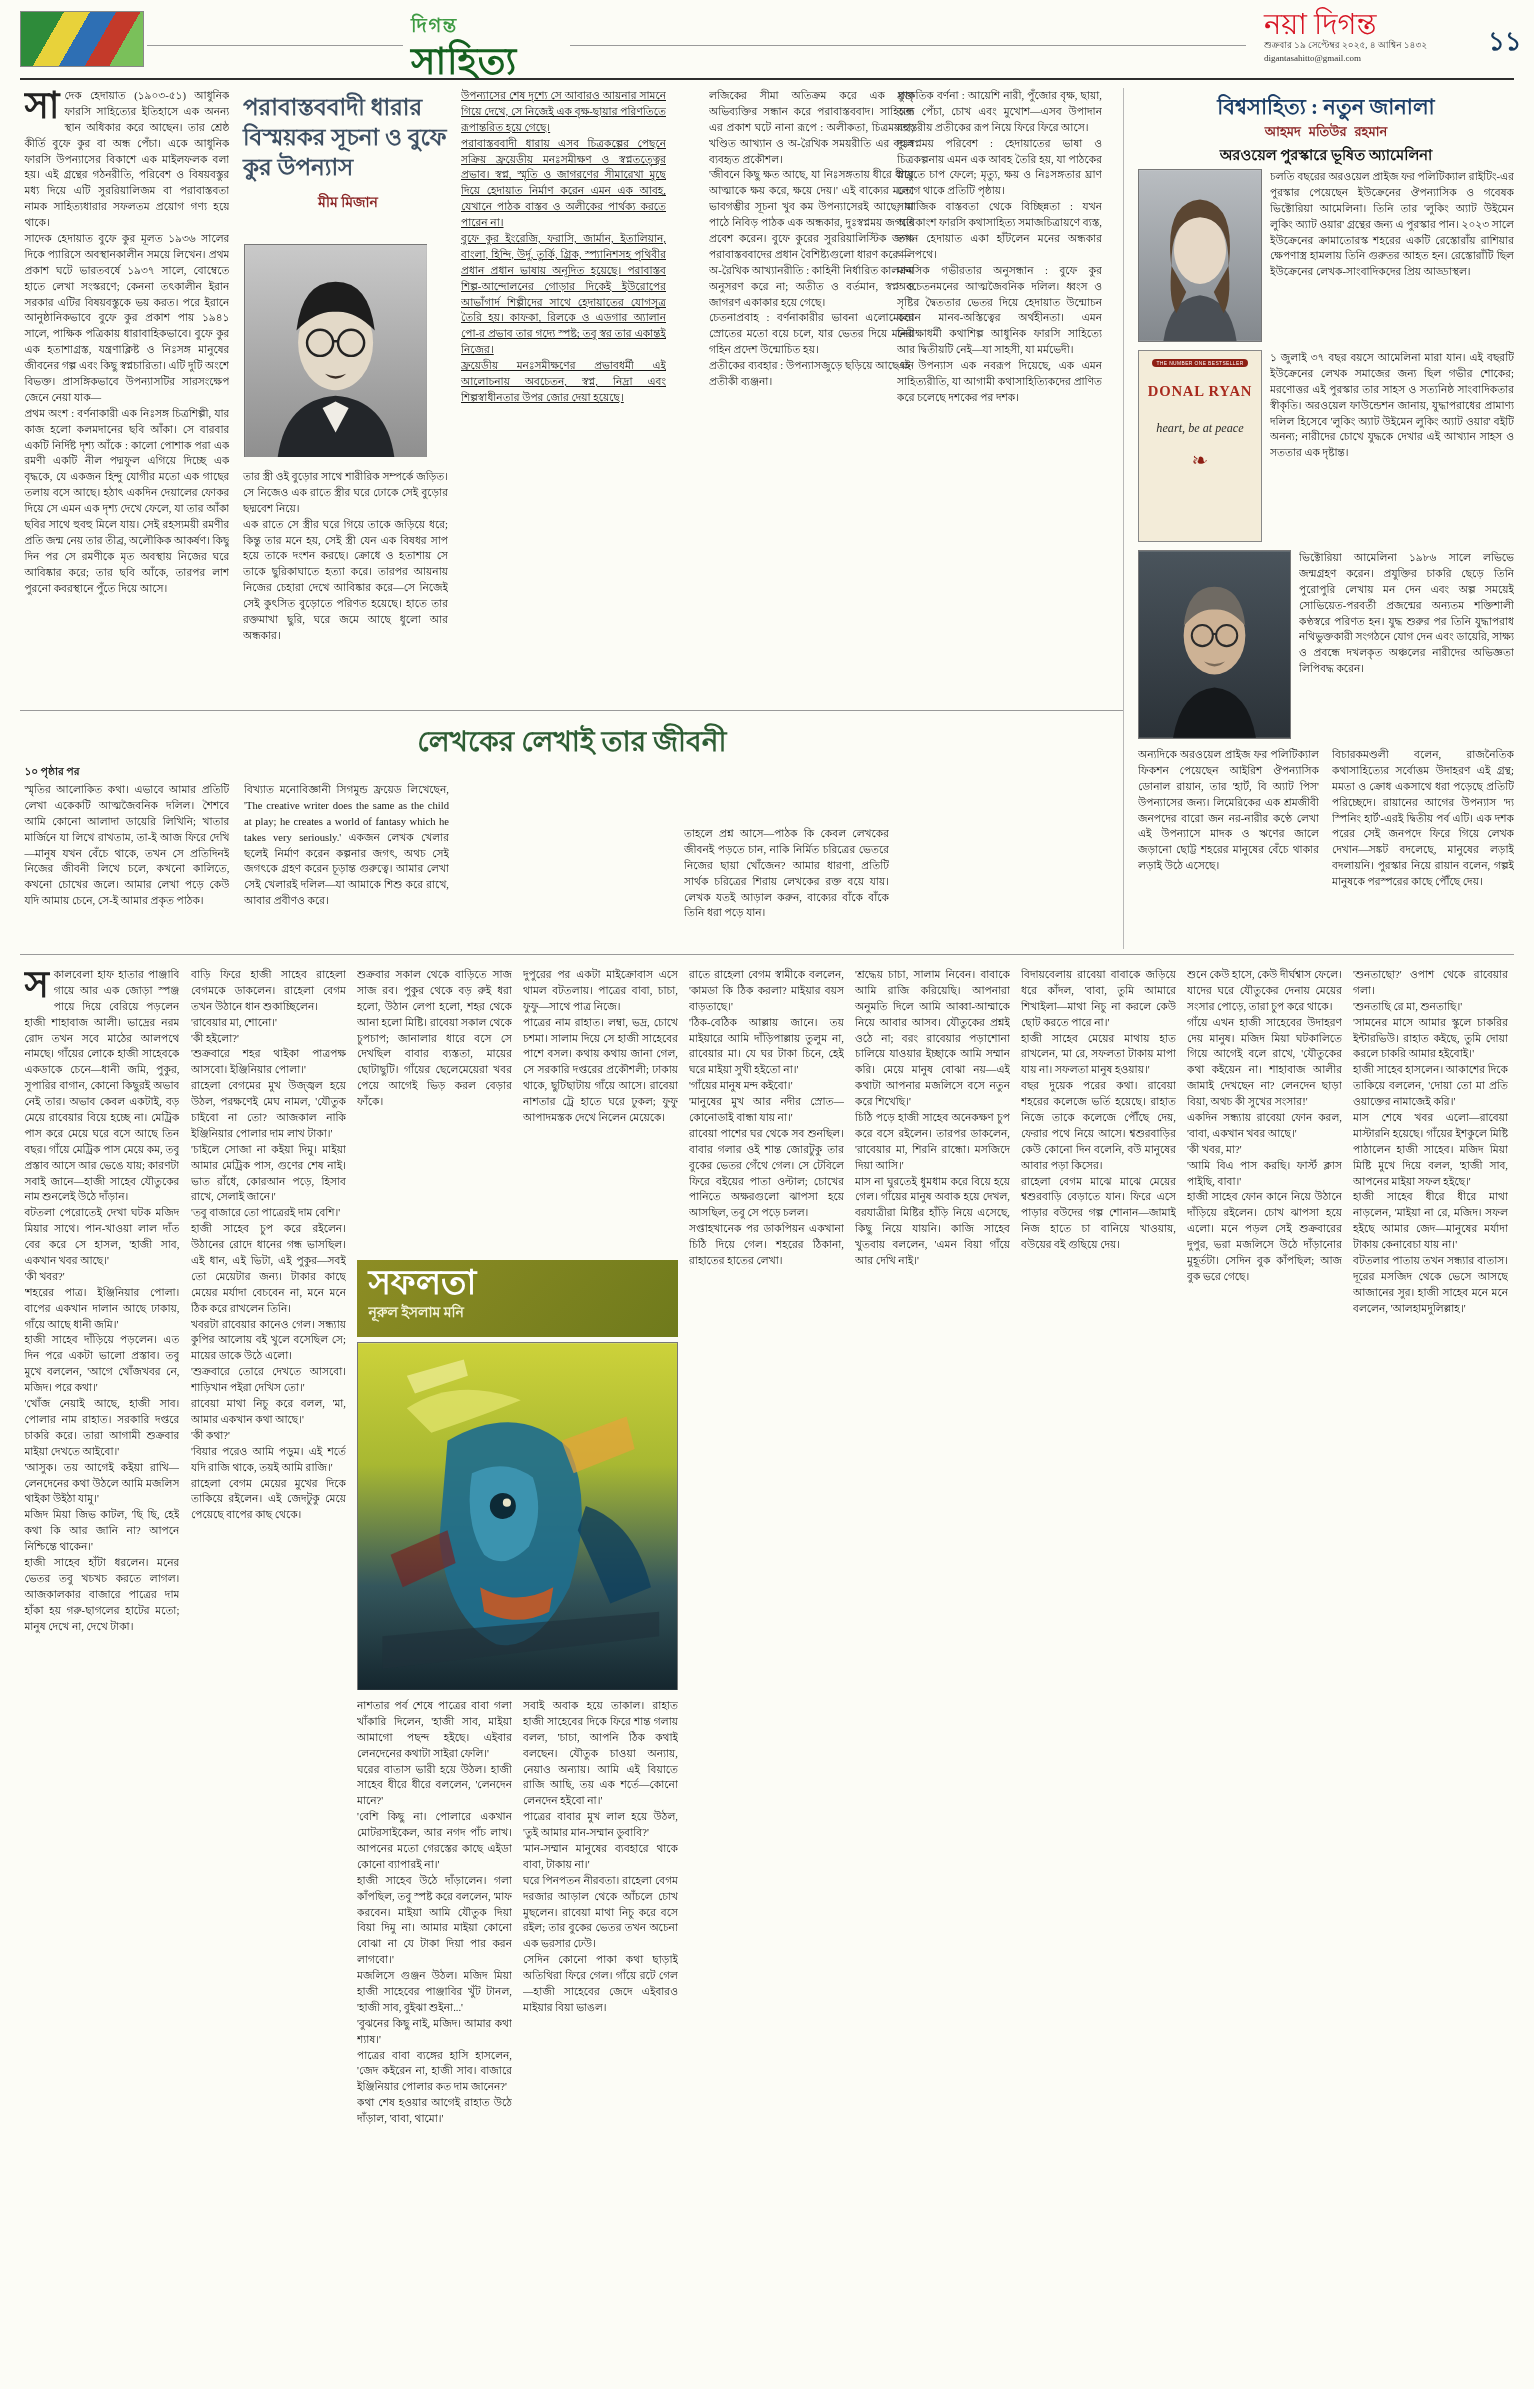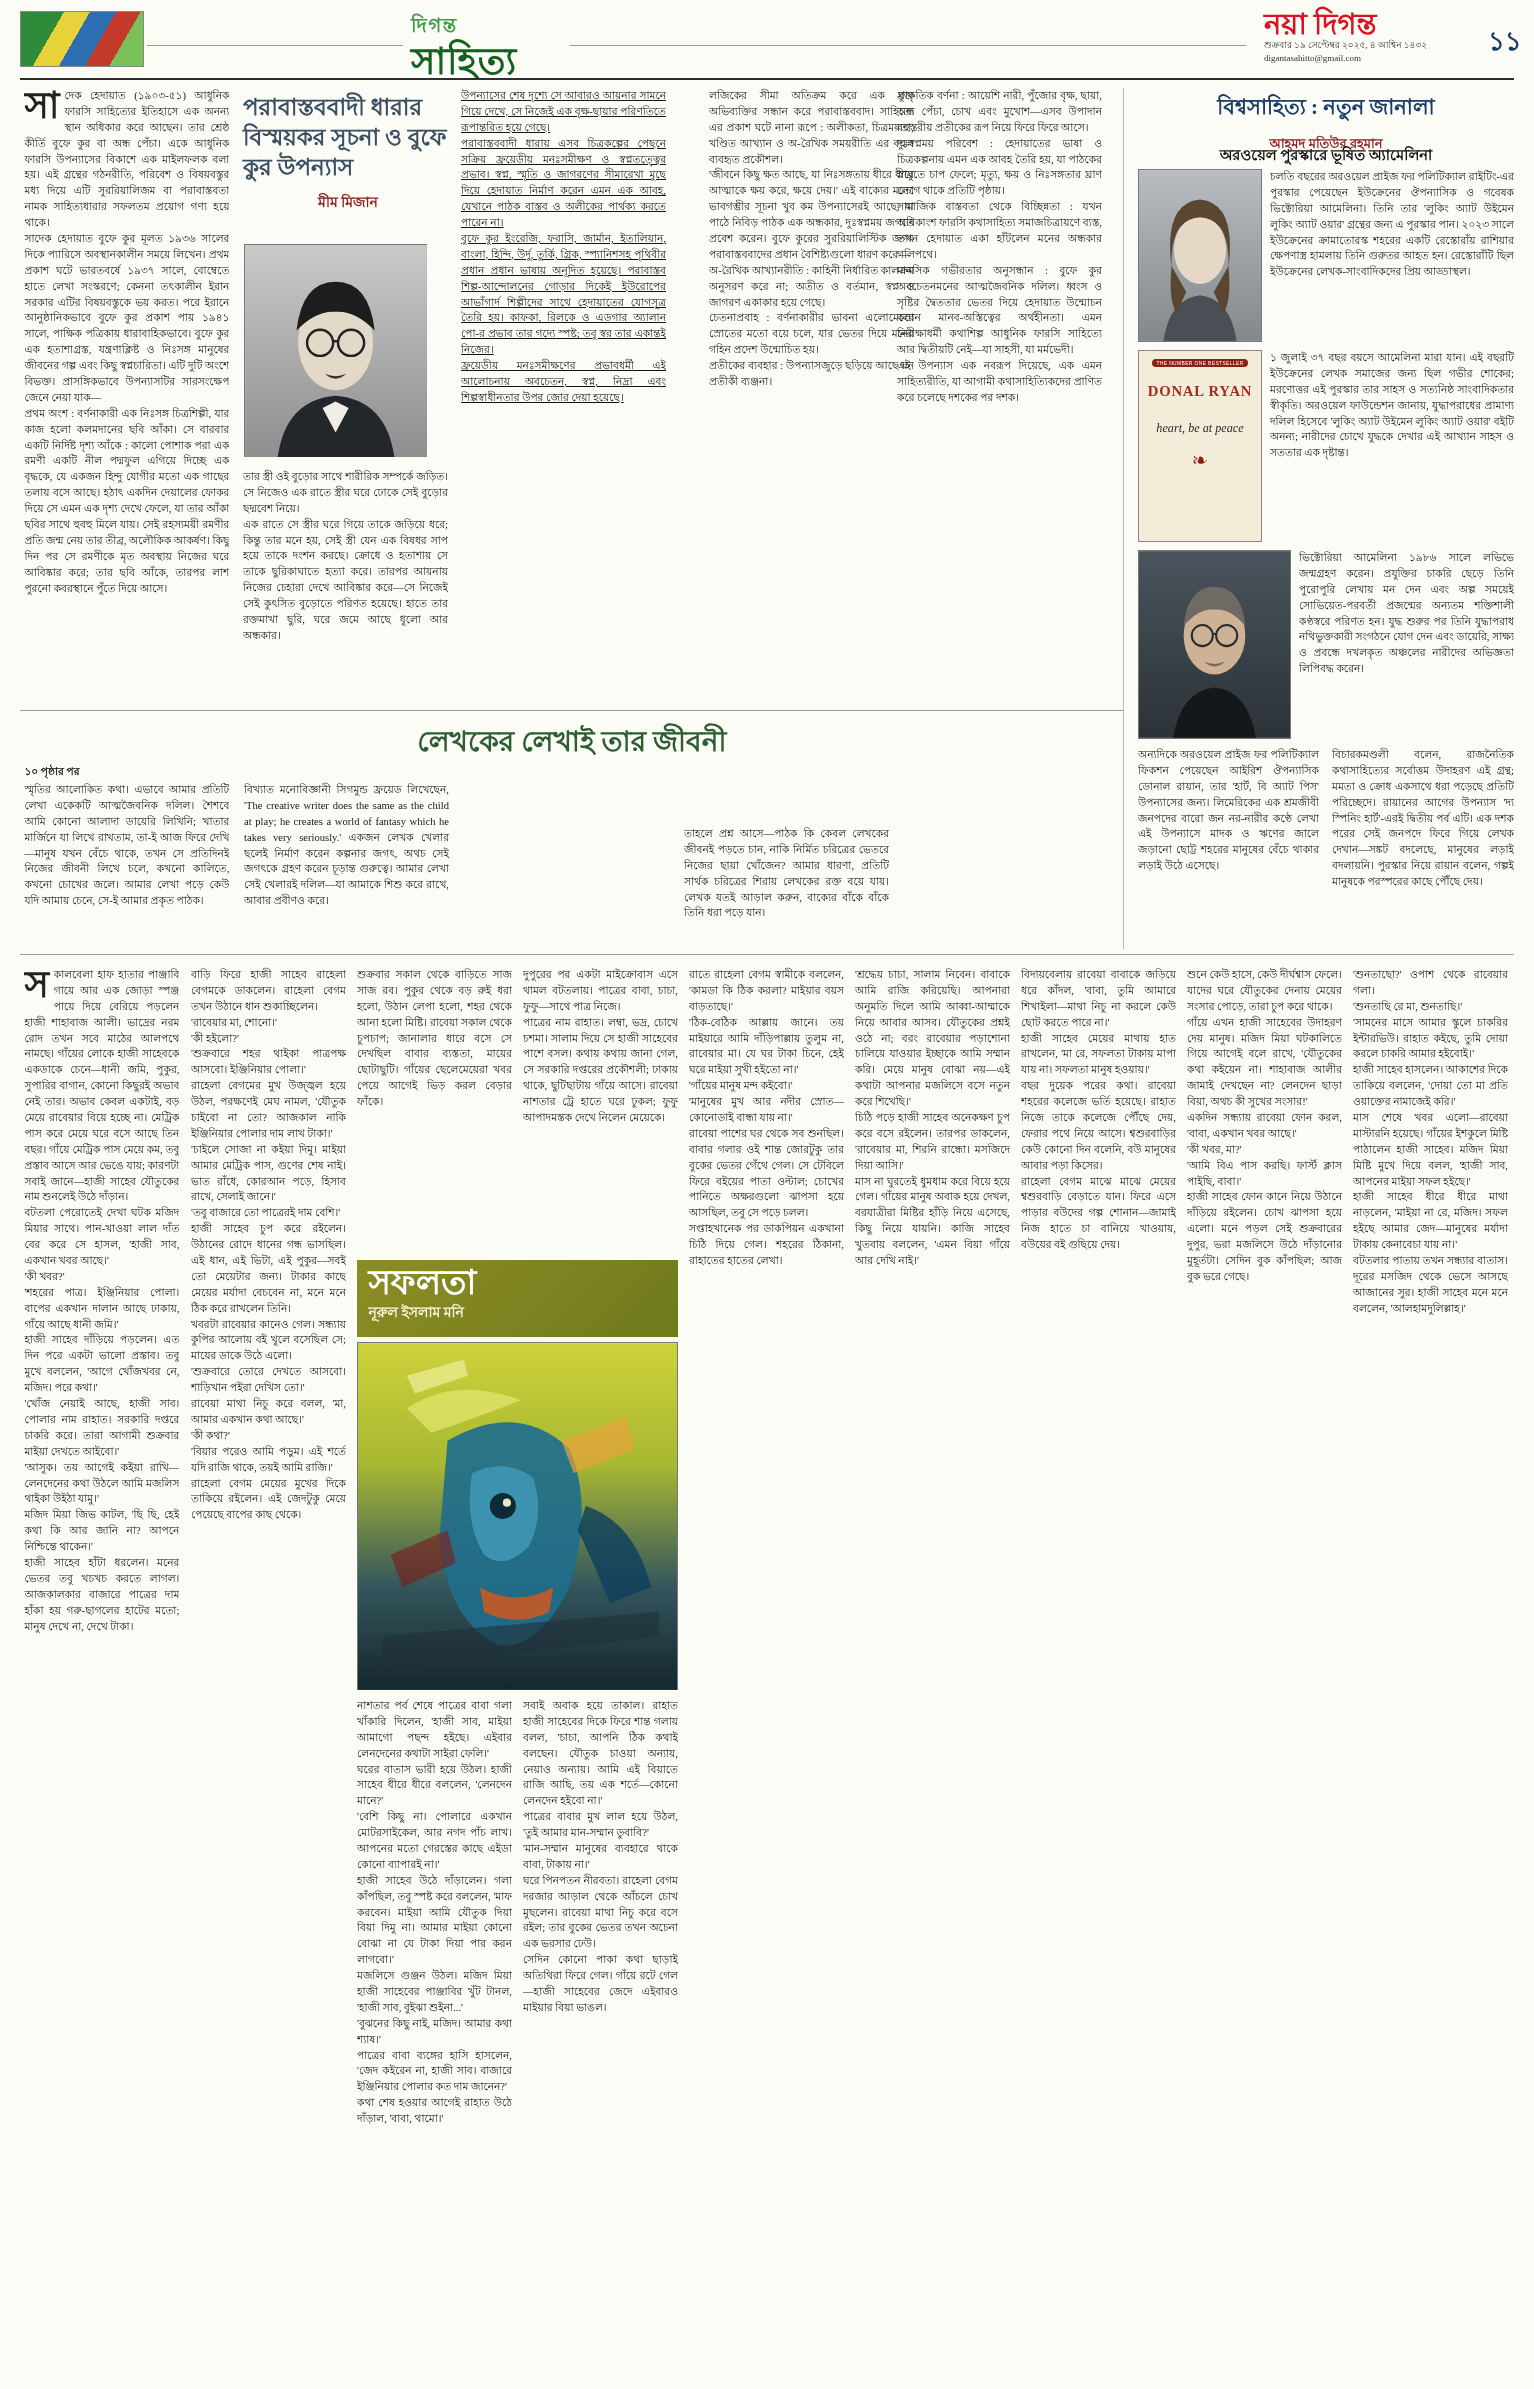--- a/index.html
+++ b/index.html
@@ -9,21 +9,21 @@
   .btxt{font-size:10.6px;line-height:1.5;text-align:justify;white-space:pre-line;
         color:#161616;overflow:hidden;}
   .dropcap::first-letter{float:left;font-size:37px;line-height:.85;font-weight:bold;
         padding:2.4px 4.9px 0 0;color:#222;}
   .rule-dark{background:#2e2e2e;height:1.6px;}
   .rule-thin{background:#9a9a9a;height:0.8px;}
   .rule-v{background:#b8b8b8;width:0.8px;}
   
   .masthead-small{font-size:19.5px;color:#3f9b44;font-weight:bold;letter-spacing:1.6px;}
   .masthead-main{font-size:37px;color:#14601f;font-weight:bold;line-height:1.0;letter-spacing:0.8px;}
-  .paper-name{font-size:29px;font-weight:bold;color:#d61423;line-height:1;}
+  .paper-name{font-size:29px;font-weight:normal;color:#d61423;line-height:1;}
   .hdr-small{font-size:9px;color:#333;line-height:1.5;}
   .page-num{font-size:26px;font-weight:bold;color:#173a5e;}
   
   .main-headline{font-size:23px;line-height:1.3;font-weight:bold;color:#3d4f63;}
   .main-byline{font-size:14px;font-weight:bold;color:#8a2424;text-align:center;}
   
   .wl-headline{font-size:21px;font-weight:bold;color:#1c3e68;text-align:center;}
   .wl-byline{font-size:13px;font-weight:bold;color:#8a2424;text-align:center;}
   .wl-subhead{font-size:14.7px;font-weight:bold;color:#111;text-align:center;}
   
@@ -106,21 +106,21 @@
 প্রতীকের ব্যবহার : উপন্যাসজুড়ে ছড়িয়ে আছে ঘন প্রতীকী ব্যঞ্জনা।</div>
   <div class="abs btxt" style="left:897px;top:88px;width:205px;height:615px;">প্রাকৃতিক বর্ণনা : আয়েশি নারী, পুঁজোর বৃক্ষ, ছায়া, অন্ধ পেঁচা, চোখ এবং মুখোশ—এসব উপাদান বহুস্তরীয় প্রতীকের রূপ নিয়ে ফিরে ফিরে আসে।
 দুঃস্বপ্নময় পরিবেশ : হেদায়াতের ভাষা ও চিত্রকল্পনায় এমন এক আবহ তৈরি হয়, যা পাঠকের স্নায়ুতে চাপ ফেলে; মৃত্যু, ক্ষয় ও নিঃসঙ্গতার ঘ্রাণ লেগে থাকে প্রতিটি পৃষ্ঠায়।
 সামাজিক বাস্তবতা থেকে বিচ্ছিন্নতা : যখন অধিকাংশ ফারসি কথাসাহিত্য সমাজচিত্রায়ণে ব্যস্ত, তখন হেদায়াত একা হাঁটলেন মনের অন্ধকার গলিপথে।
 মানসিক গভীরতার অনুসন্ধান : বুফে কুর অবচেতনমনের আত্মজৈবনিক দলিল। ধ্বংস ও সৃষ্টির দ্বৈততার ভেতর দিয়ে হেদায়াত উন্মোচন করেন মানব-অস্তিত্বের অর্থহীনতা। এমন নিরীক্ষাধর্মী কথাশিল্প আধুনিক ফারসি সাহিত্যে আর দ্বিতীয়টি নেই—যা সাহসী, যা মর্মভেদী।
 এই উপন্যাস এক নবরূপ দিয়েছে, এক এমন সাহিত্যরীতি, যা আগামী কথাসাহিত্যিকদের প্রাণিত করে চলেছে দশকের পর দশক।</div>
 
   <div class="abs rule-v" style="left:1123px;top:88px;height:861px;"></div>
 
   <div class="abs wl-headline" style="left:1138px;top:91px;width:376px;">বিশ্বসাহিত্য : নতুন জানালা</div>
-  <div class="abs wl-byline" style="left:1138px;top:134px;width:376px;">আহমদ মতিউর রহমান</div>
+  <div class="abs wl-byline" style="left:1138px;top:122px;width:376px;font-family:Liberation Mono, monospace;">আহমদ মতিউর রহমান</div>
   <div class="abs wl-subhead" style="left:1138px;top:143px;width:376px;">অরওয়েল পুরস্কারে ভূষিত অ্যামেলিনা</div>
 
   <div class="abs photo-frame" style="left:1138px;top:169px;width:124px;height:173px;">
     <svg width="122" height="171" viewBox="0 0 150 210">
       <defs>
           <linearGradient id="wbg" x1="0" y1="0" x2="0" y2="1">
         <stop offset="0" stop-color="#b9bdc1"></stop>
             <stop offset="1" stop-color="#83888d"></stop>
           </linearGradient>
         </defs>

